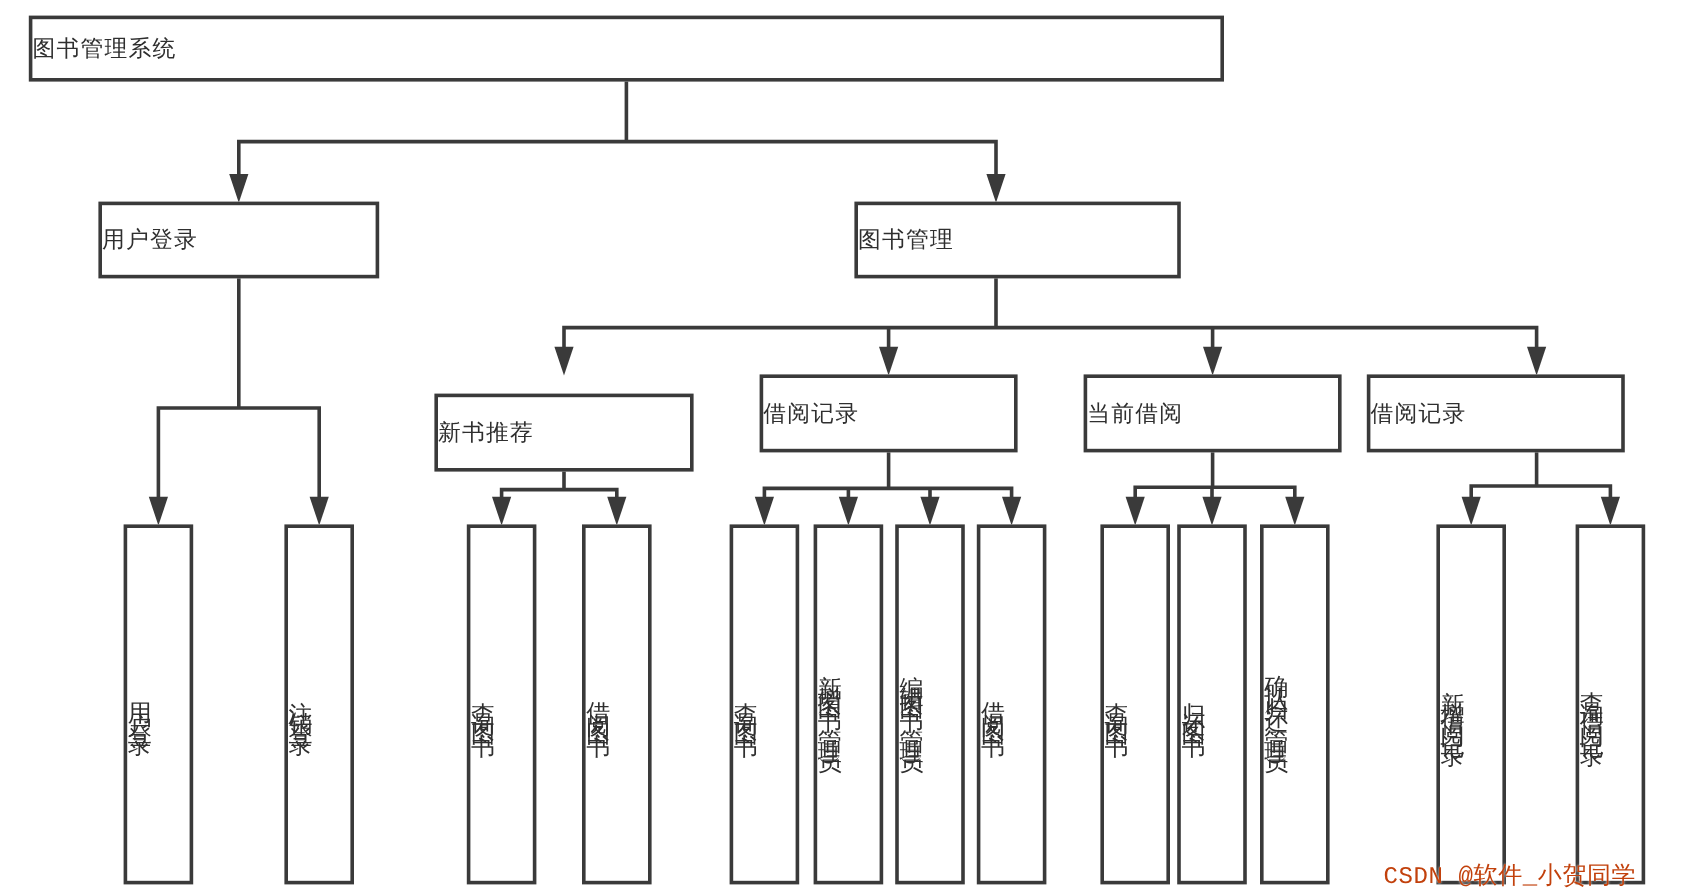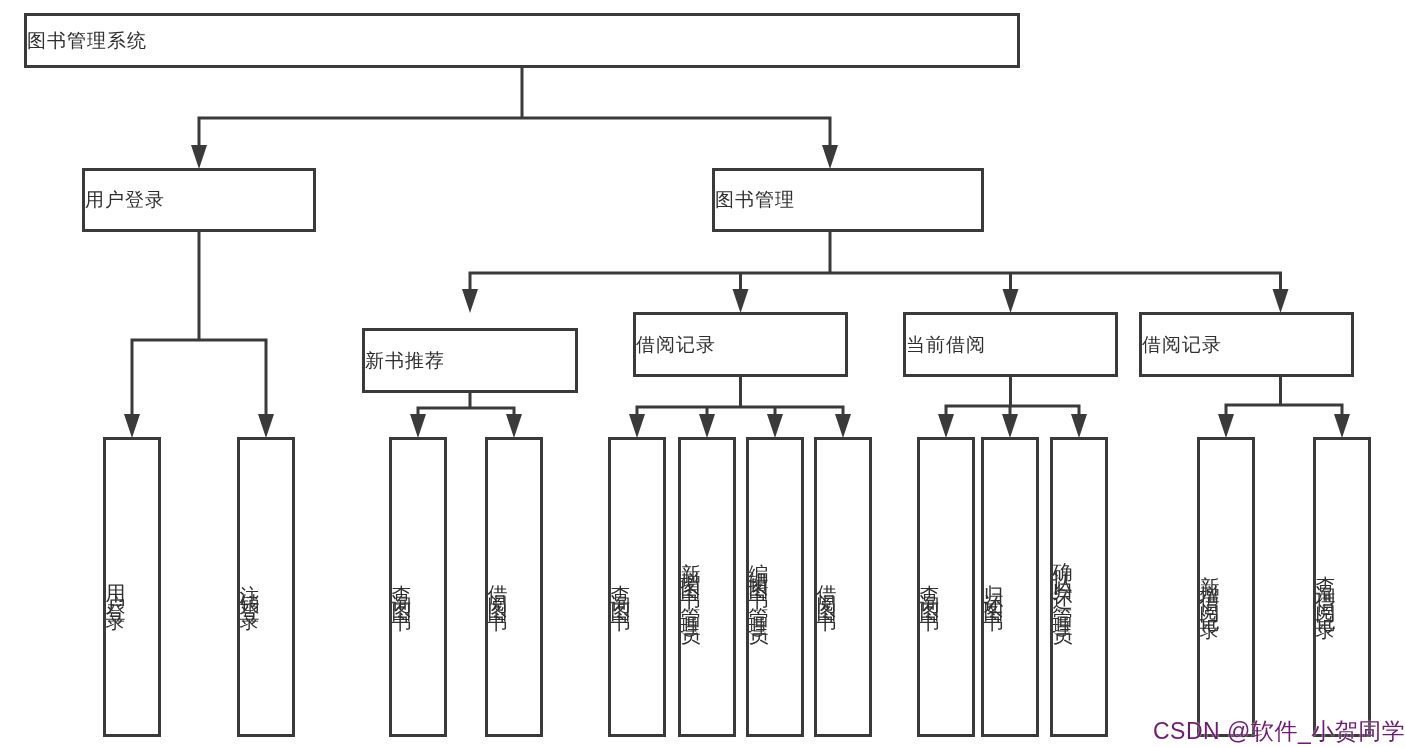--- a/index.html
+++ b/index.html
@@ -40,26 +40,27 @@
     writing-mode: vertical-rl;
     font-size: 20px;
     letter-spacing: 9px;
     line-height: 1;
     white-space: nowrap;
   }
   #watermark {
     position: absolute;
     left: 1153px;
     top: 716px;
-    font-size: 23px;
-    color: #701a75;
+    font-size: 20px;
+    color: #c2410c;
     letter-spacing: 0.5px;
     white-space: nowrap;
     text-shadow: 0 0 2px #ffffff;
     z-index: 3;
+    font-family: Liberation Mono, monospace;
   }
 </style>
 </head>
 <body>
 
 <div id="canvas">
   <svg id="wires" xmlns="http://www.w3.org/2000/svg" viewBox="0 0 1405 747">
       <path d="M 522 68 V 118 M 199 118 H 830 M 199 118 V 150 M 830 118 V 150" fill="none" stroke="#3a3a3a" stroke-width="3" stroke-linecap="square"></path>
       <polygon points="199,169 191,145 207,145" fill="#3a3a3a"></polygon>
       <polygon points="830,169 822,145 838,145" fill="#3a3a3a"></polygon>

